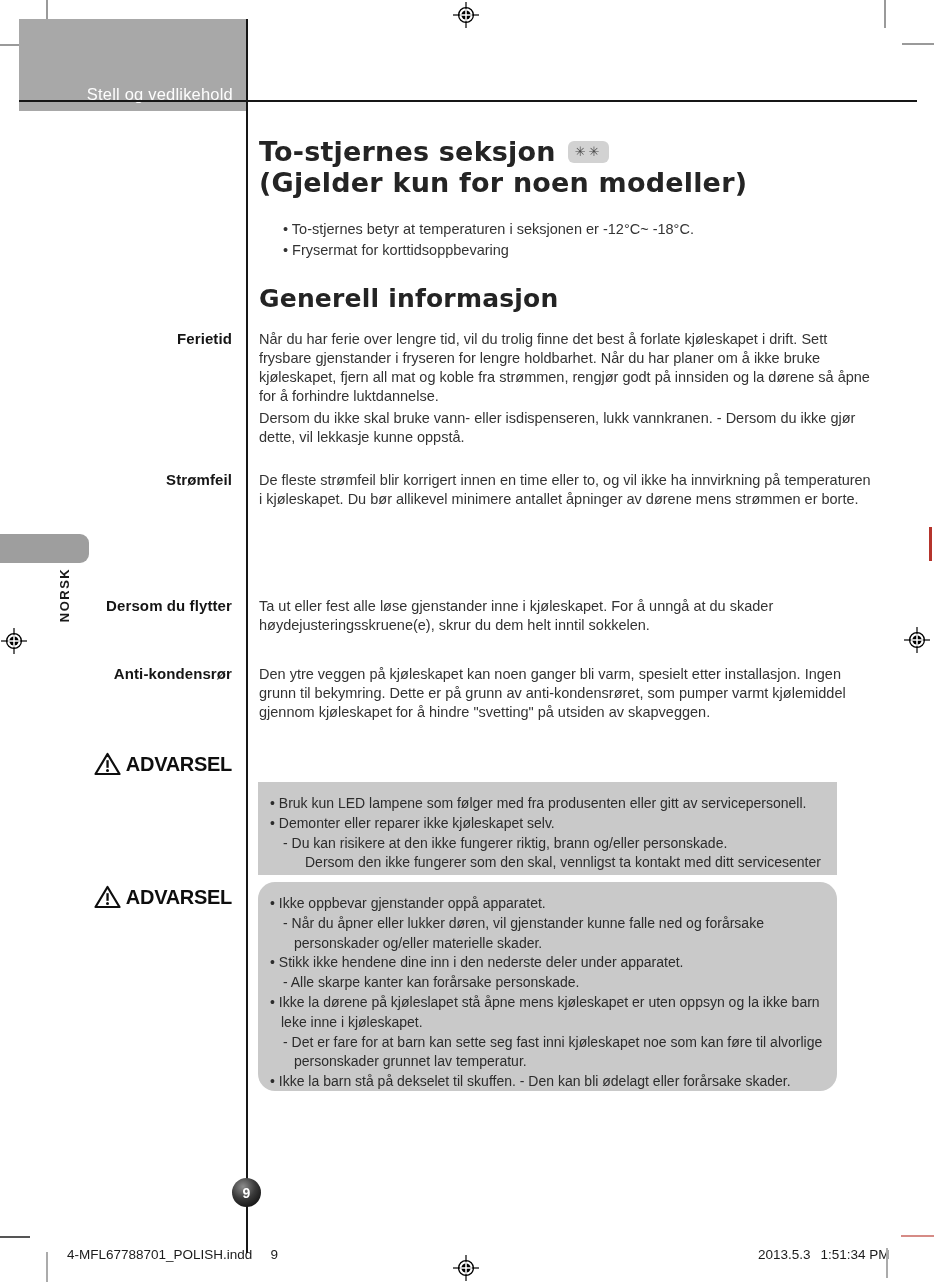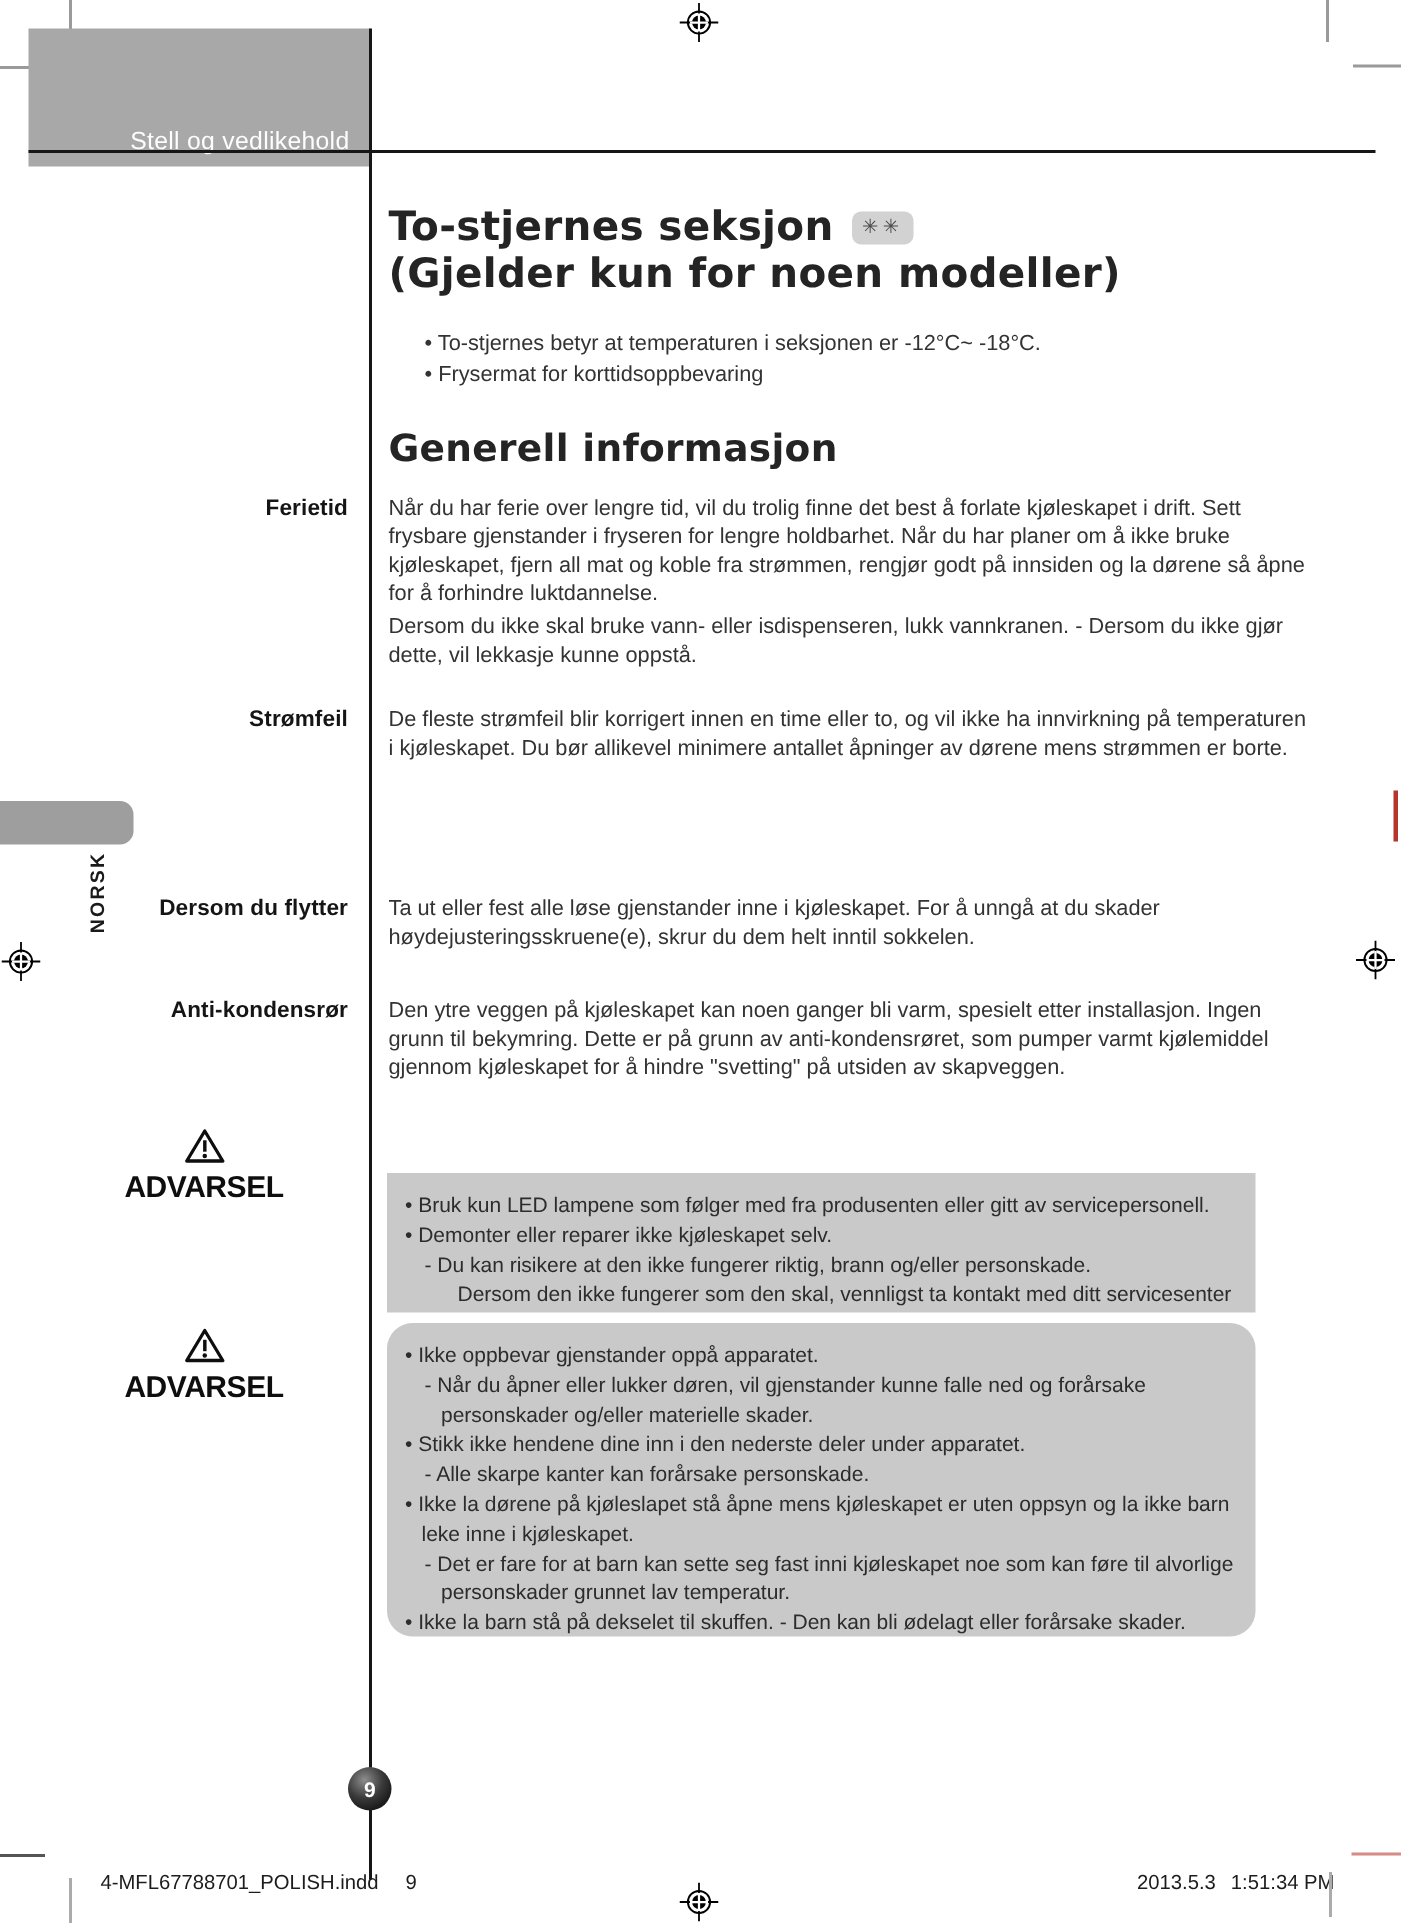--- a/index.html
+++ b/index.html
@@ -55,21 +55,21 @@
     line-height:19px; color:#333; }
   .body-col .p2 { margin-top:3px; }
   .body-col .p:empty { display:none; }
   #lab-ferietid { top:330px; }  #body-ferietid { top:330px; }
   #lab-stromfeil { top:471px; } #body-stromfeil { top:471px; }
   #lab-flytter { top:597px; }   #body-flytter { top:597px; }
   #lab-anti { top:665px; }      #body-anti { top:665px; }
 
   
   .adv-label { position:absolute; left:40px; width:192px; display:flex;
-    align-items:center; justify-content:flex-end; gap:5px;flex-direction:column; }
+    align-items:center; justify-content:flex-end; gap:5px; }
   #adv1 { top:752px; } #adv2 { top:885px; }
   .adv-label .adv-text { font-size:20px; font-weight:bold; letter-spacing:-.3px; color:#0e0e0e; }
   .adv-label svg { display:block; }
 
   
   .warn-box { position:absolute; left:258px; width:579px; background:#c9c9c9;
     padding:12px 12px 8px 12px; font-size:14px; line-height:19.8px; color:#2c2c2c; }
   #warn1 { top:782px;  height:93px; }
   #warn2 { top:882px;  height:209px;border-radius:17px; }
   .wl-b { padding-left:11px; text-indent:-11px; }

